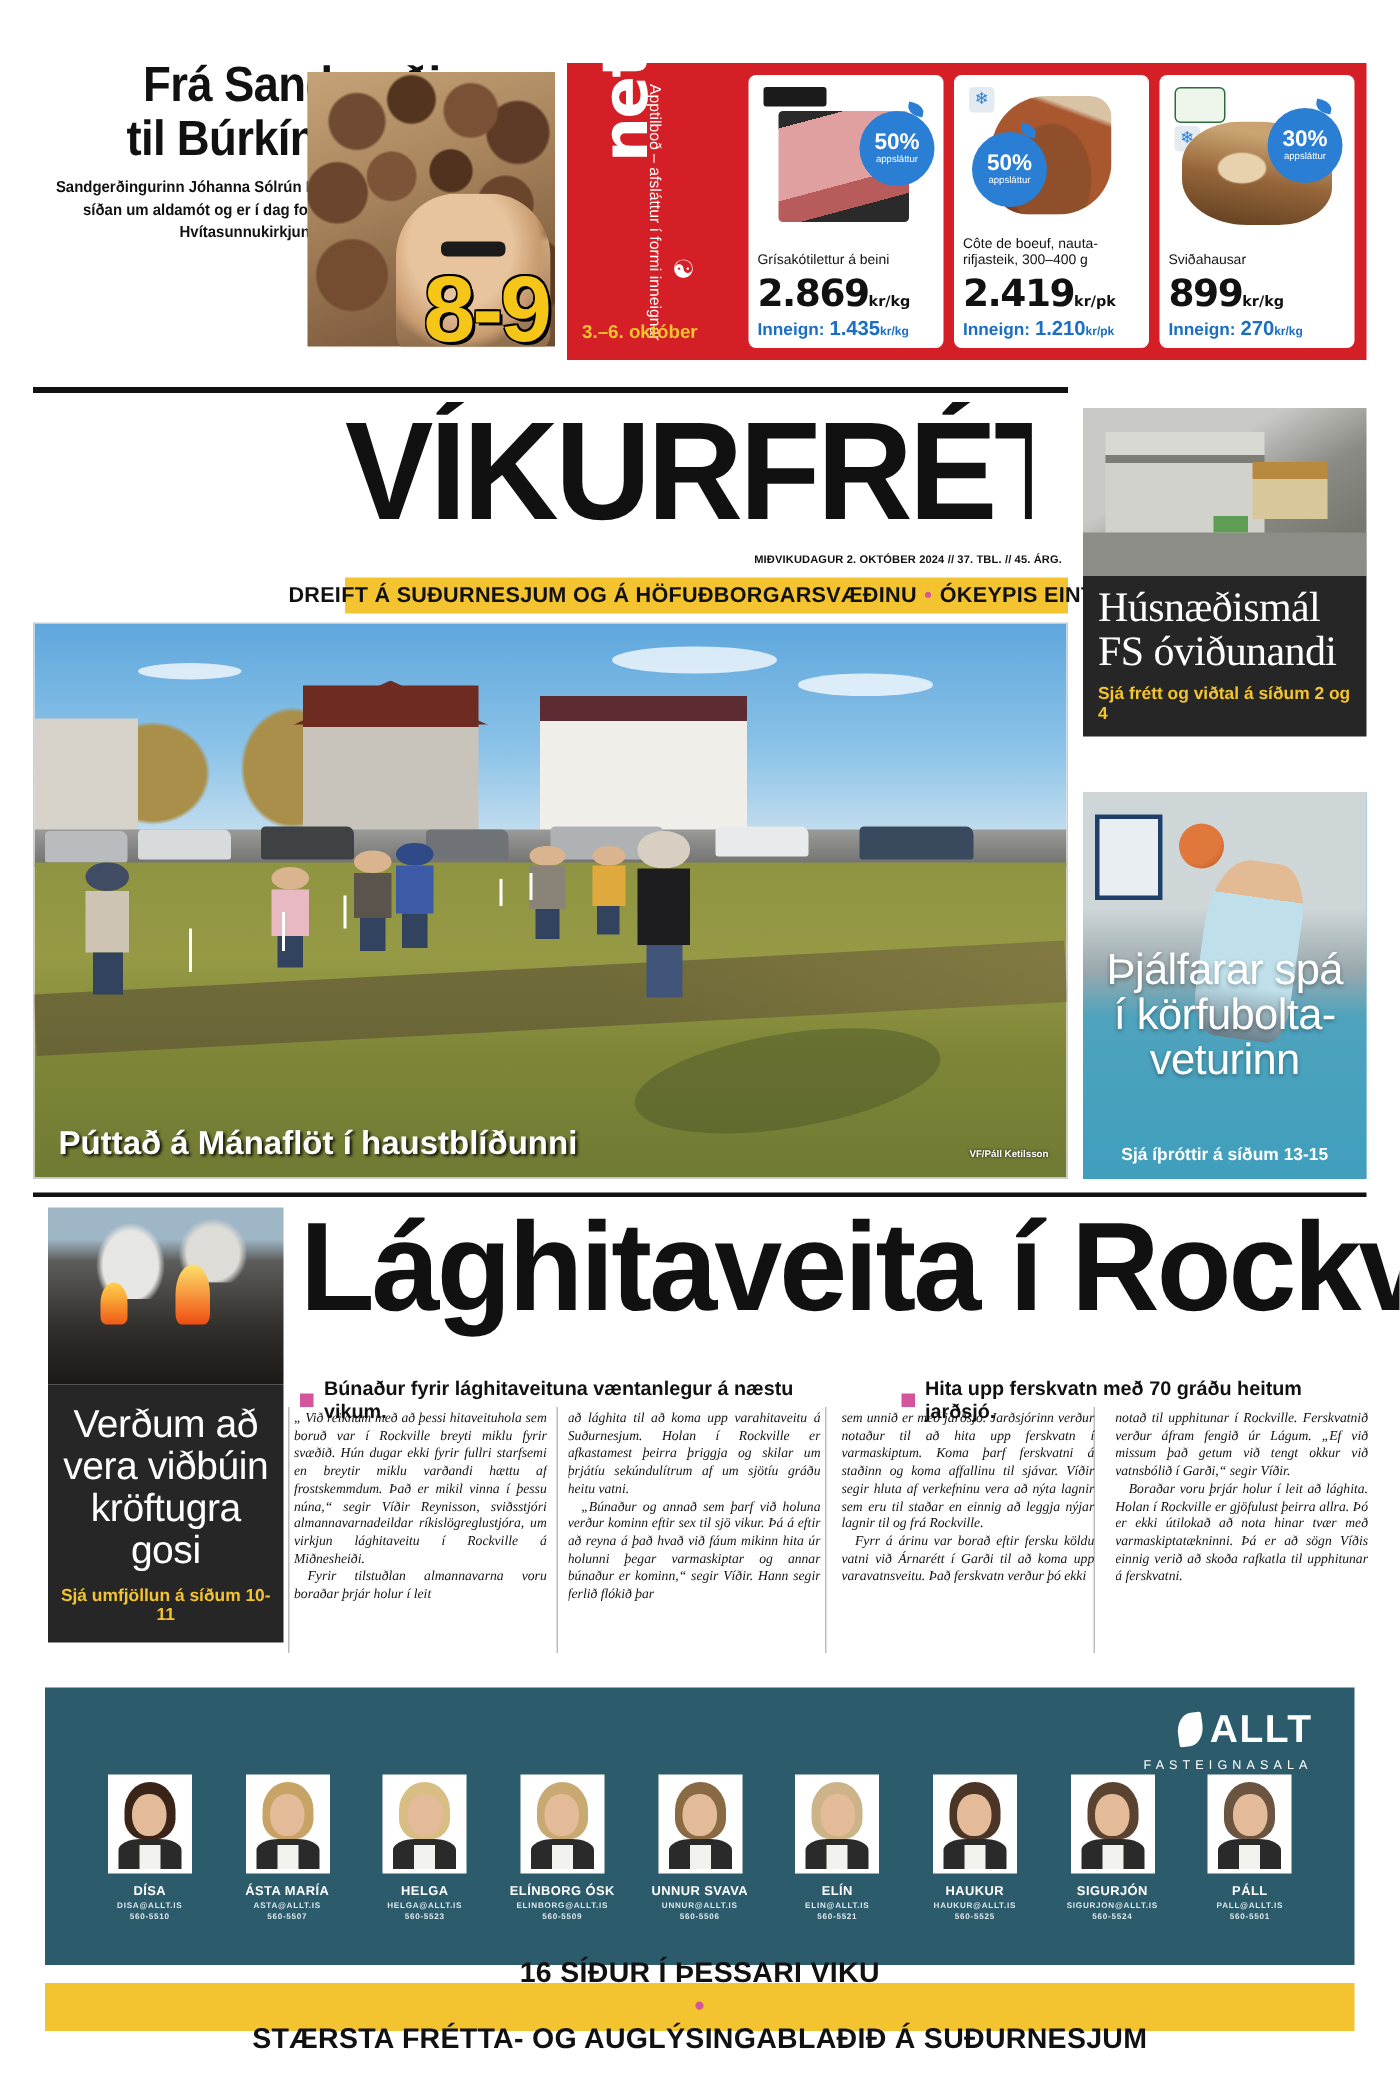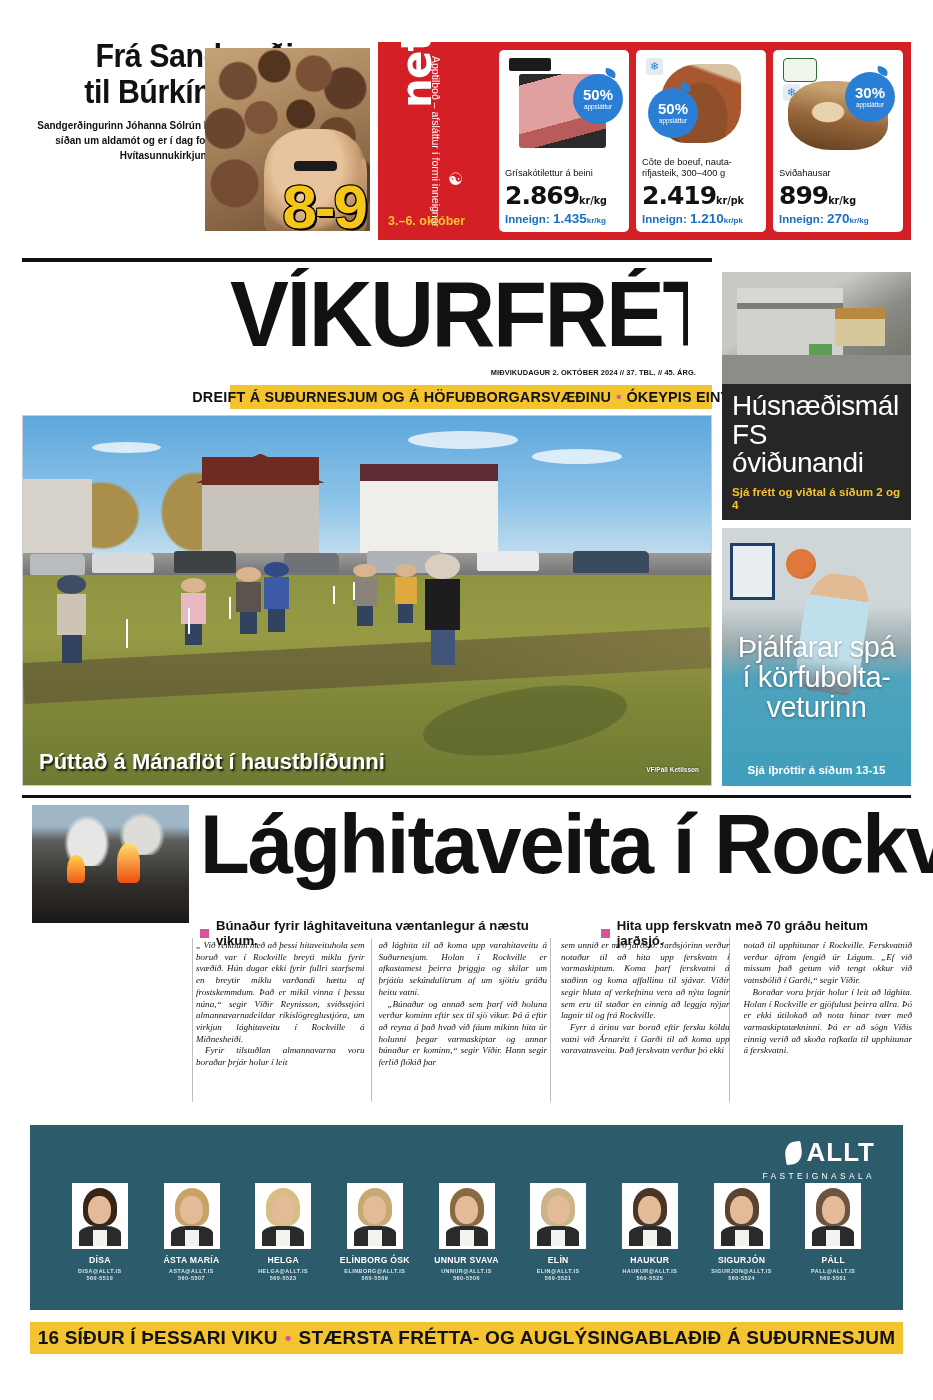--- a/index.html
+++ b/index.html
@@ -136,21 +136,21 @@
     transform: scaleX(1.0);
   }
   .mast-title {
     position:absolute; left:230px; top:268px; width:482px; height:100px;
     font-family:"Liberation Sans Narrow","Liberation Sans",sans-serif;
     font-weight:700; font-size:93px; line-height:1; color:#111;
     letter-spacing:-2.5px; transform: scaleX(0.95); transform-origin: left top;
     white-space: nowrap; overflow: hidden;
   }
   .mast-date {
-    position:absolute; right:16px; top:368px; width:230px; text-align:right;
+    position:absolute; right:4px; top:368px; width:230px; text-align:right;
     font-family:"Liberation Sans Narrow","Liberation Sans",sans-serif;
     font-weight:700; font-size:7.4px; color:#111; letter-spacing:0.1px;
   }
   .mast-datewrap { position:absolute; left:482px; top:0; width:230px; }
   .mast-bar {
     position:absolute; left:230px; top:385px; width:482px; height:24px;
     background:#f3c330; display:flex; align-items:center; justify-content:center;
     font-family:"Liberation Sans Narrow","Liberation Sans",sans-serif;
     font-weight:700; font-size:14.4px; color:#111; letter-spacing:0.2px; white-space:nowrap;
   }
@@ -206,21 +206,21 @@
   .t1 .timg { height:112px; background: linear-gradient(150deg,#c8c9c4 0 35%, #8a8b84 60%, #6a6b62 100%); }
   .t1 .tbuild { position:absolute; left:8%; top:14%; width:56%; height:62%;
     background: linear-gradient(180deg,#d7d8d2 0 22%, #7c7d76 22% 30%, #d1d2cb 30%); }
   .t1 .tbuild2 { position:absolute; left:60%; top:32%; width:26%; height:34%;
     background: linear-gradient(180deg,#b88a3f 0 30%, #d9c79c 30%); }
   .t1 .tlot { position:absolute; left:0; bottom:0; width:100%; height:26%; background:#8c8d86; }
   .t1 .tgreen { position:absolute; left:46%; bottom:26%; width:12%; height:10%; background:#5f9d55; }
 
   .t1 .tbox { background:#262626; padding:8px 10px 9px 10px; }
   .t1 .ttitle {
-    font-family:Liberation Sans, sans-serif;
+    font-family:Liberation Serif, serif;
     font-weight:400; font-size:28px; line-height:1.02; color:#fff; letter-spacing:-0.4px;
   }
   .t1 .tsub {
     margin-top:7px; color:#f3c330;
     font-family:"Liberation Sans Narrow","Liberation Sans",sans-serif;
     font-weight:700; font-size:11.6px;
   }
 
   .t2 { background:#3f9fbd; overflow:hidden; }
   .t2 .tphoto { position:absolute; inset:0;
@@ -332,21 +332,21 @@
   .agent .ph {
     margin-top:1px; font-family:"Liberation Sans",sans-serif; font-weight:700;
     font-size:5.4px; color:#dce8ec; letter-spacing:0.5px;
   }
 
   
   .bottombar {
     position:absolute; left:30px; top:1322px; width:873px; height:32px; background:#f3c330;
     display:flex; align-items:center; justify-content:center;
     font-family:"Liberation Sans Narrow","Liberation Sans",sans-serif;
-    font-weight:700; font-size:19px; color:#111; letter-spacing:0.2px; white-space:nowrap;
+    font-weight:700; font-size:19px; color:#111; letter-spacing:0.2px; white-space:nowrap;flex-direction:column;
   }
   .bottombar .dot { color:#d4559c; margin:0 7px; }
 </style>
 </head>
 <body>
 
 <div class="page">
 
   <div class="topstrip">
 
@@ -551,20 +551,28 @@
 
   <div class="lead-rule"></div>
 
   <div class="volc">
     <div class="vimg">
       <div class="smoke"></div>
       <div class="smoke2"></div>
       <div class="lava1"></div>
       <div class="lava2"></div>
     </div>
+    <div class="vbox">
+      <div class="vtitle">
+        <div>Verðum að</div>
+        <div>vera viðbúin</div>
+        <div>kröftugra gosi</div>
+      </div>
+      <div class="vsub">Sjá umfjöllun á síðum 10-11</div>
+    </div>
   </div>
 
   <div class="headline">Lághitaveita í Rockville</div>
 
   <div class="kickers">
     <div class="k">
       <span class="ksq"></span>
       <span>Búnaður fyrir lághitaveituna væntanlegur á næstu vikum.</span>
     </div>
     <div class="k">

